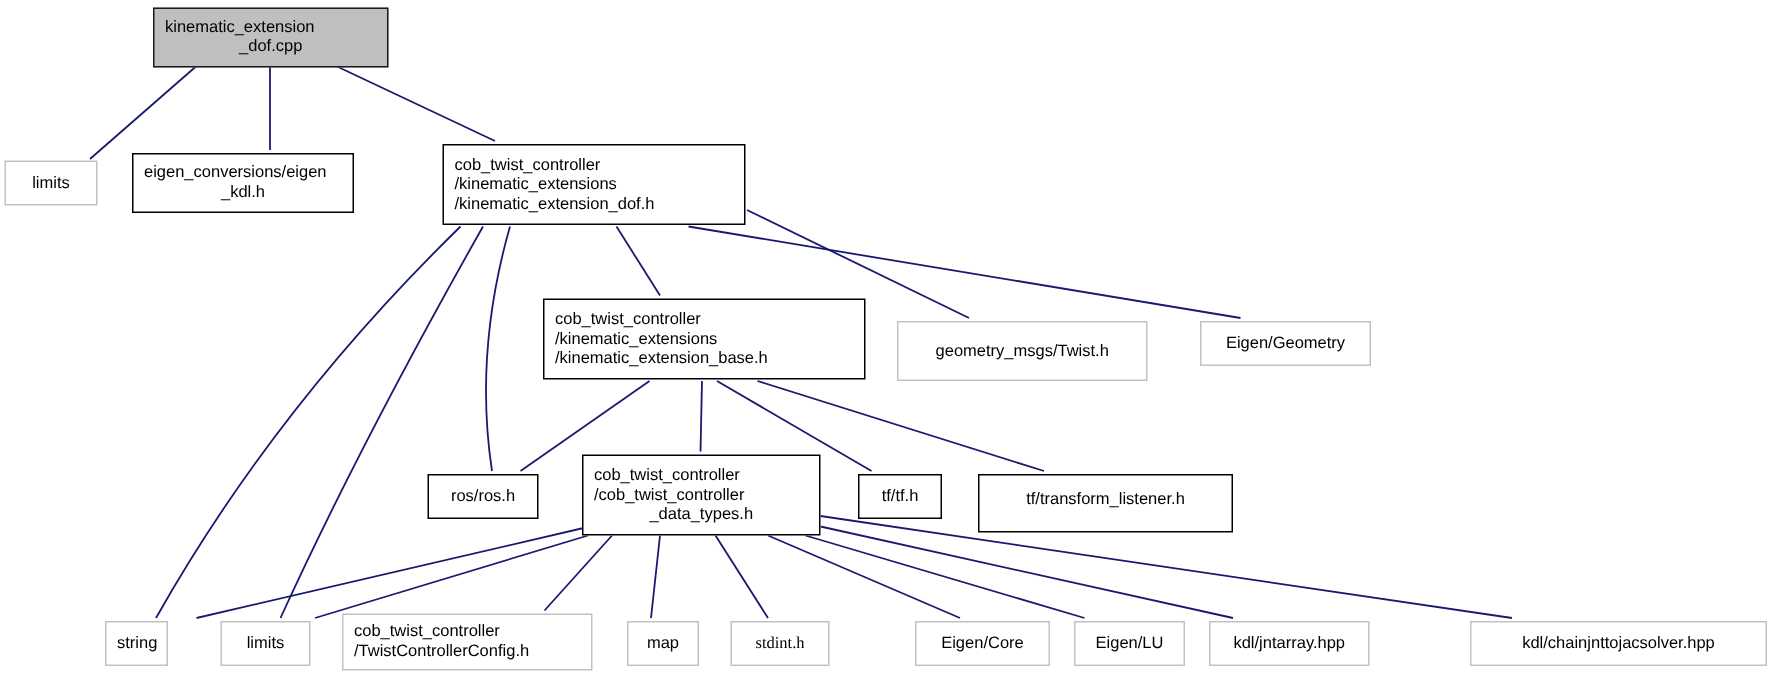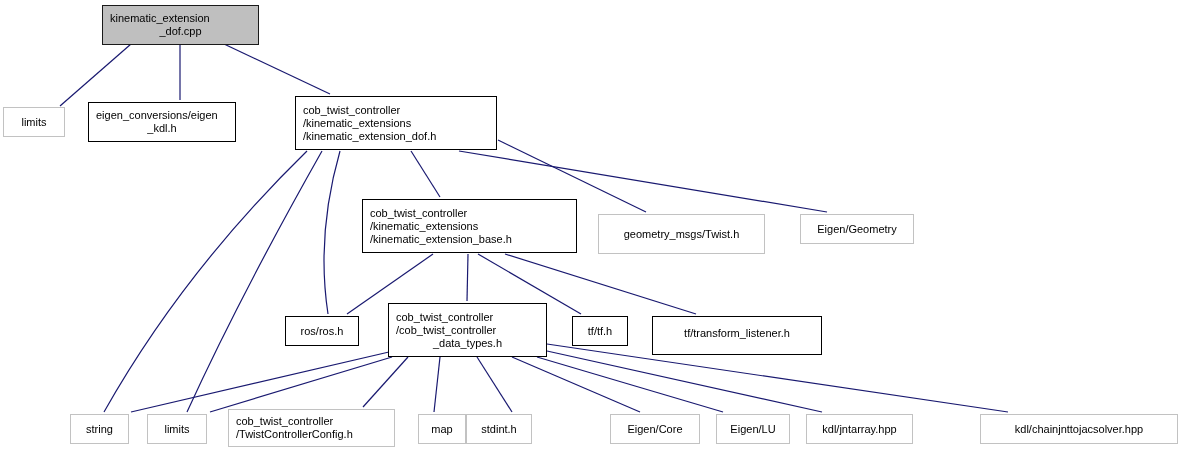--- a/index.html
+++ b/index.html
@@ -103,34 +103,34 @@
       <div class="line-left">cob_twist_controller</div>
       <div class="line-left">/cob_twist_controller</div>
       <div class="line-center">_data_types.h</div>
     </div>
     <div class="node internal" style="left: 572px; top: 316px; width: 56px; height: 17px;">
       <div class="line-center">tf/tf.h</div>
     </div>
     <div class="node internal" style="left: 652px; top: 316px; width: 170px; height: 39px; justify-content: flex-end;">
       <div class="line-center">tf/transform_listener.h</div>
     </div>
-    <div class="node external" style="left: 70px; top: 414px; width: 59px; height: 29px; justify-content: center;">
+    <div class="node external" style="left: 70px; top: 414px; width: 42px; height: 29px; justify-content: center;">
       <div class="line-center">string</div>
     </div>
     <div class="node external" style="left: 147px; top: 414px; width: 60px; height: 29px;">
       <div class="line-center">limits</div>
     </div>
     <div class="node external" style="left: 228px; top: 409px; width: 167px; height: 38px;">
       <div class="line-left">cob_twist_controller</div>
       <div class="line-left">/TwistControllerConfig.h</div>
     </div>
     <div class="node external" style="left: 418px; top: 414px; width: 48px; height: 29px;">
       <div class="line-center">map</div>
     </div>
-    <div class="node external" style="left: 466px; top: 414px; width: 66px; height: 29px;">
+    <div class="node external" style="left: 487px; top: 414px; width: 66px; height: 29px; font-family: Liberation Serif, serif;">
       <div class="line-center">stdint.h</div>
     </div>
     <div class="node external" style="left: 610px; top: 414px; width: 90px; height: 29px;">
       <div class="line-center">Eigen/Core</div>
     </div>
     <div class="node external" style="left: 716px; top: 414px; width: 74px; height: 29px;">
       <div class="line-center">Eigen/LU</div>
     </div>
     <div class="node external" style="left: 806px; top: 414px; width: 107px; height: 29px;">
       <div class="line-center">kdl/jntarray.hpp</div>

